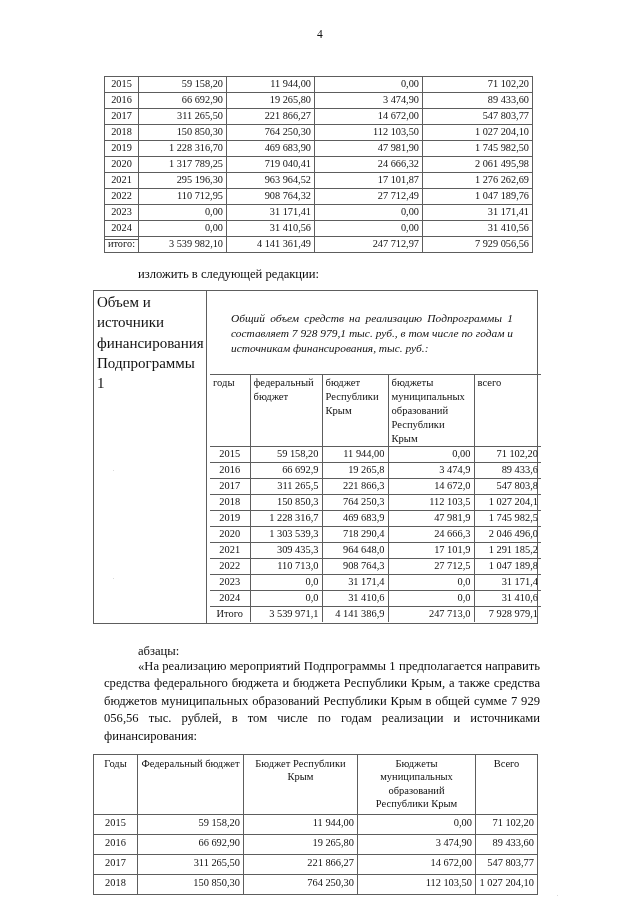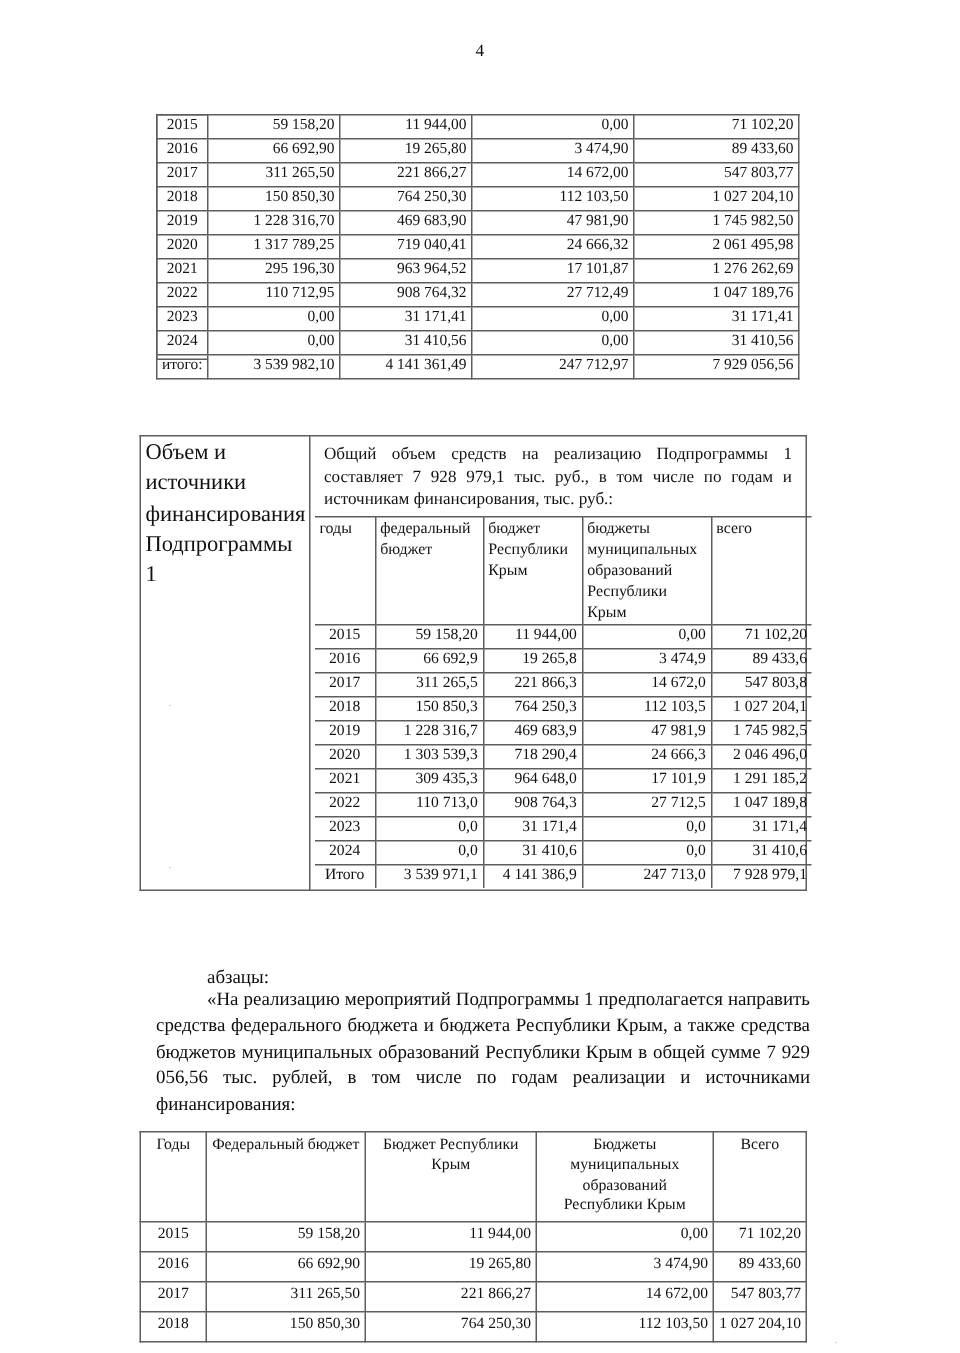--- a/index.html
+++ b/index.html
@@ -85,21 +85,22 @@
     line-height: 1.35;
     padding: 3px 4px 3px 5px;
     vertical-align: top;
   }
   .t2-right { padding: 0; vertical-align: top; }
   .t2-intro {
     font-size: 11.4px;
     line-height: 1.33;
     text-align: justify;
     padding: 3px 5px 2px 5px;
-    margin: 1px;
+    margin: 16px;
+    font-style: italic;
   }
   table.t2inner {
     border-collapse: collapse;
     table-layout: fixed;
     width: 100%;
     font-size: 10.4px;
   }
   table.t2inner td {
     border: 1px solid #5d5d5d;
     padding: 1px 3px;
@@ -233,20 +234,23 @@
           <td class="num">7 929 056,56</td>
         </tr>
       </tbody>
     </table>
   </div>
 
   <div style="position:absolute; left:104px; top:48px; width:0; height:163px; border-left:1px solid #5d5d5d;"></div>
   <div style="position:absolute; left:104px; top:48px; width:34px; height:0; border-top:1px solid #5d5d5d;"></div>
   <div style="position:absolute; left:104px; top:211px; width:34px; height:0; border-top:1px solid #5d5d5d;"></div>
 
+  <div class="para" style="top:238px;">
+    <p class="body">изложить в следующей редакции:</p>
+  </div>
 
   <div class="t2-wrap">
     <table class="doc t2">
       <colgroup>
         <col style="width:113px">
         <col style="width:331px">
       </colgroup>
       <tbody>
         <tr>
           <td class="t2-label">Объем и источники финансирования Подпрограммы 1</td>

